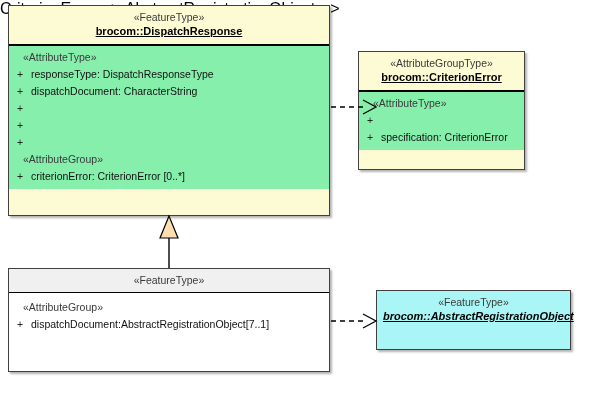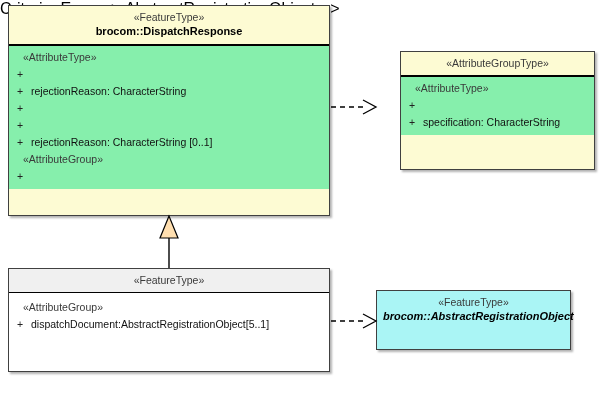--- a/index.html
+++ b/index.html
@@ -42,20 +42,21 @@
     color: #3a3a3a;
     line-height: 14px;
     white-space: nowrap;
   }
   .classname {
     font-size: 11px;
     font-weight: bold;
     color: #000000;
     line-height: 15px;
     white-space: nowrap;
+    text-decoration: underline;
   }
   .classname.abstract {
     font-style: italic;
   }
   .uml-body {
     box-sizing: border-box;
     padding: 3px 0 4px 0;
   }
   .group-label {
     font-size: 10.5px;
@@ -111,72 +112,74 @@
     <div class="uml-header">
       <div class="stereotype">«FeatureType»</div>
       <div class="classname">brocom::DispatchResponse</div>
     </div>
     <div class="uml-body">
 
       <div class="group-label">«AttributeType»</div>
 
       <div class="attr-row">
         <span class="attr-vis">+</span>
-      </div>
-      <div class="attr-row">
-        <span class="attr-vis">+</span>
-        <span class="attr-text">rejectionReason: CharacterString</span>
-      </div>
-      <div class="attr-row">
-        <span class="attr-vis">+</span>
-      </div>
-      <div class="attr-row">
-        <span class="attr-vis">+</span>
-      </div>
-      <div class="attr-row">
-        <span class="attr-vis">+</span>
-        <span class="attr-text">rejectionReason: CharacterString [0..1]</span>
+        <span class="attr-text">responseType: DispatchResponseType</span>
+      </div>
+      <div class="attr-row">
+        <span class="attr-vis">+</span>
+        <span class="attr-text">dispatchDocument: CharacterString</span>
+      </div>
+      <div class="attr-row">
+        <span class="attr-vis">+</span>
+      </div>
+      <div class="attr-row">
+        <span class="attr-vis">+</span>
+      </div>
+      <div class="attr-row">
+        <span class="attr-vis">+</span>
       </div>
 
       <div class="group-label">«AttributeGroup»</div>
 
       <div class="attr-row">
         <span class="attr-vis">+</span>
-      </div>
-
-    </div>
-  </div>
-
-  
-  <div class="uml-box fill-yellow" style="left:400px; top:51px; width:195px; height:119px;">
+        <span class="attr-text">criterionError: CriterionError [0..*]</span>
+      </div>
+
+    </div>
+  </div>
+
+  
+  <div class="uml-box fill-yellow" style="left:358px; top:51px; width:167px; height:119px;">
     <div class="uml-header">
       <div class="stereotype">«AttributeGroupType»</div>
+      <div class="classname">brocom::CriterionError</div>
     </div>
     <div class="uml-body">
       <div class="group-label">«AttributeType»</div>
       <div class="attr-row">
         <span class="attr-vis">+</span>
       </div>
       <div class="attr-row">
         <span class="attr-vis">+</span>
-        <span class="attr-text">specification: CharacterString</span>
+        <span class="attr-text">specification: CriterionError</span>
       </div>
     </div>
   </div>
 
   
   <div class="uml-box fill-gray" style="left:8px; top:268px; width:322px; height:104px;">
     <div class="uml-header" style="border-bottom:1px solid #000000;">
       <div class="stereotype">«FeatureType»</div>
     </div>
     <div class="uml-body" style="padding-top:6px;">
       <div class="group-label">«AttributeGroup»</div>
       <div class="attr-row">
         <span class="attr-vis">+</span>
-        <span class="attr-text">dispatchDocument:AbstractRegistrationObject[5..1]</span>
+        <span class="attr-text">dispatchDocument:AbstractRegistrationObject[7..1]</span>
       </div>
     </div>
   </div>
 
   
   <div class="uml-box fill-cyan" style="left:376px; top:290px; width:195px; height:60px;">
     <div class="uml-header no-rule">
       <div class="stereotype">«FeatureType»</div>
       <div class="classname abstract">brocom::AbstractRegistrationObject</div>
     </div>

